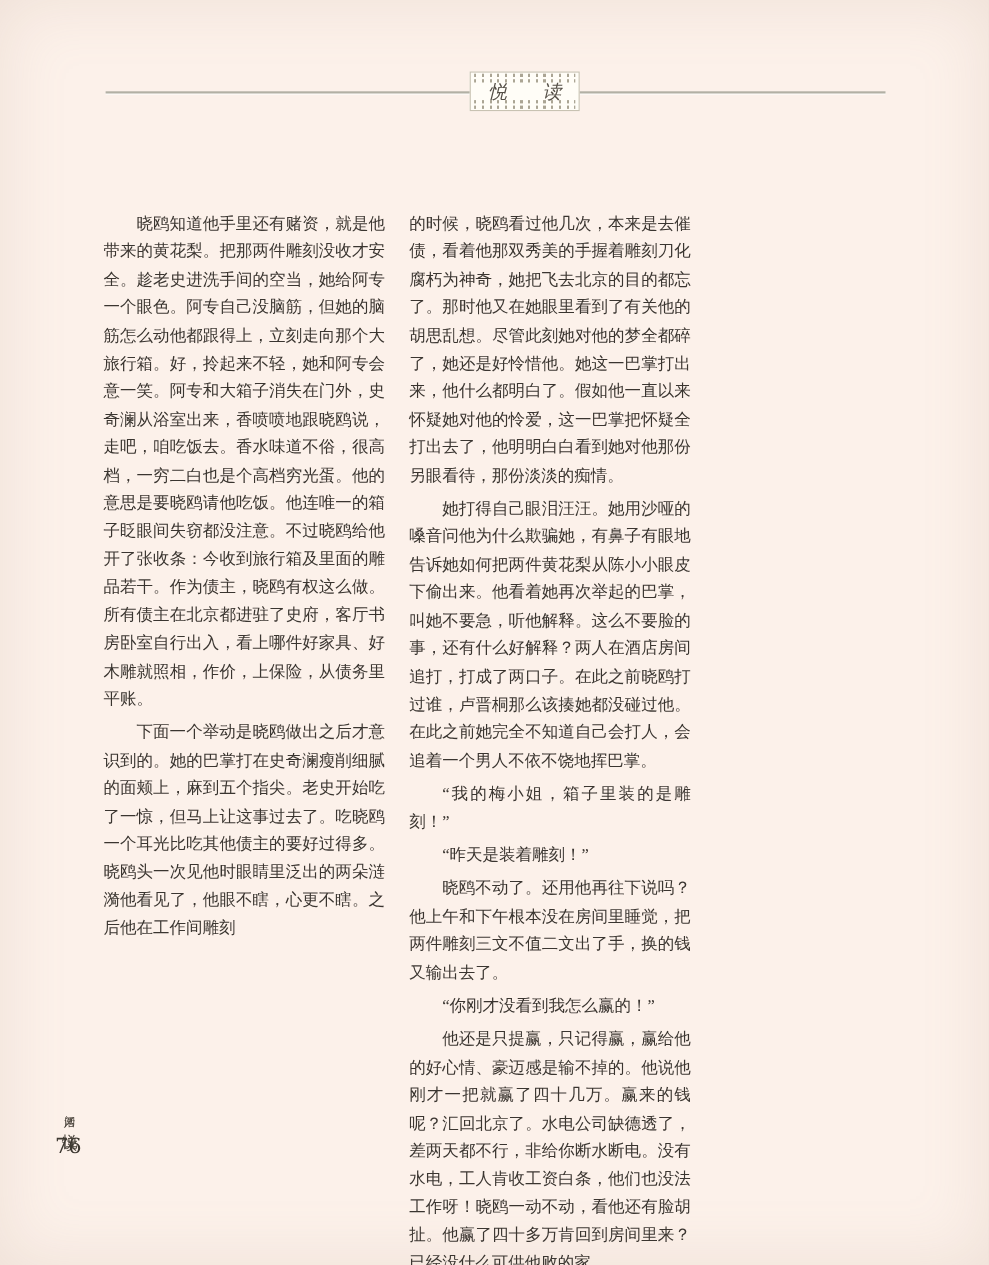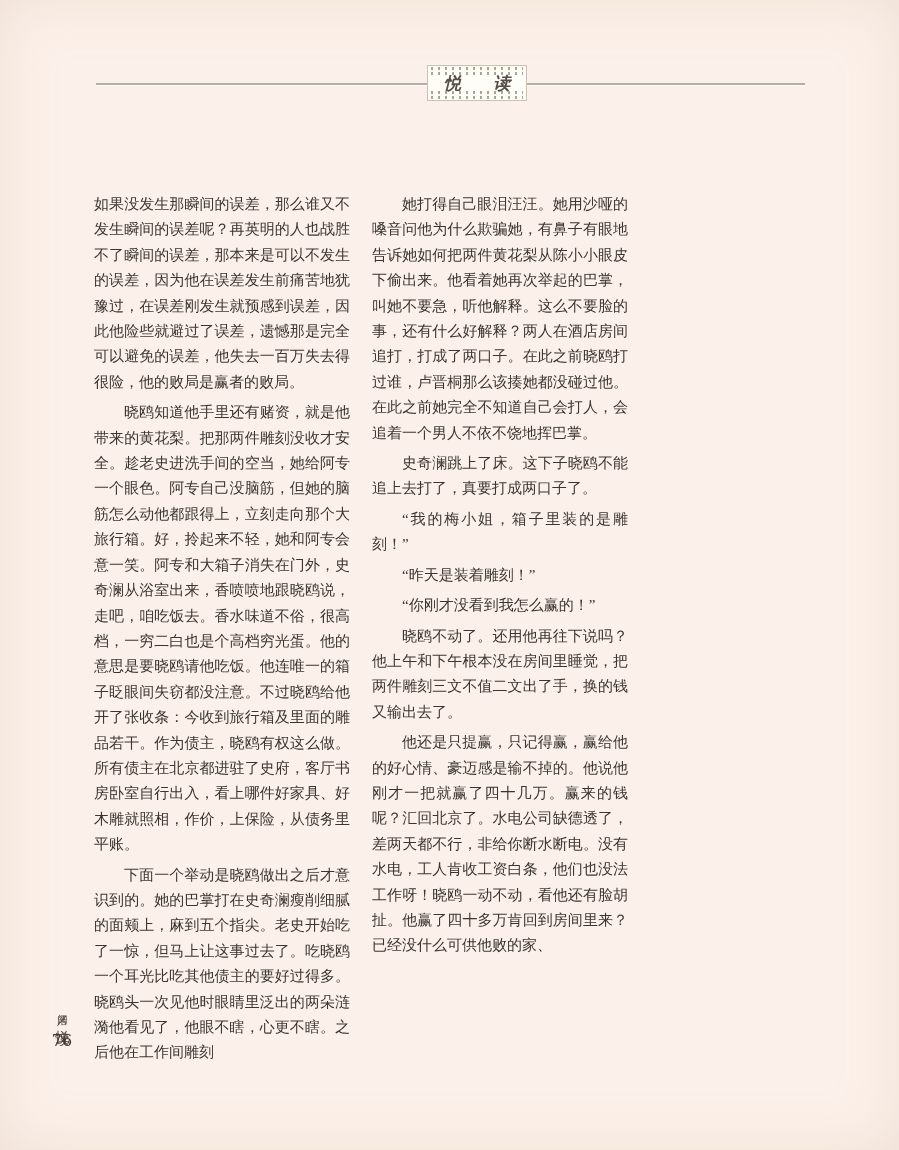--- a/index.html
+++ b/index.html
@@ -31,21 +31,20 @@
     background-image:repeating-linear-gradient(90deg,#aba594 0 2px,transparent 2px 7px);
   }
   .perf-t1{top:1px}.perf-t2{top:6px}.perf-b1{bottom:1px}.perf-b2{bottom:6px}
   .page-title{
     font-size:17px;
     font-style:italic;
     letter-spacing:14px;
     padding-left:14px; 
     color:#544e46;
     white-space:nowrap;
-    font-weight:bold;
   }
   
   .column{
     position:absolute;top:192px;width:256px;
     font-size:15px;line-height:25.4px;
     text-align:justify;
     color:#3a3530;
   }
   .column-left{left:94px;}
   .column-right{left:372px;}
@@ -60,21 +59,21 @@
   .folio-vertical{
     writing-mode:vertical-rl;
     text-orientation:upright;
     line-height:1;
   }
   .folio-series{font-size:10px;letter-spacing:1px;}
   .folio-separator{font-size:11px;text-orientation:mixed;}
   .folio-section{font-size:14px;letter-spacing:2px;}
   .folio-number{
     margin-top:8px;
-    font-size:16px;
+    font-size:19px;
     font-family:"DejaVu Serif","Liberation Serif",serif;
     color:#3d3831;
   }
 </style>
 </head>
 <body>
 
 <div class="page">
 
   <div class="header-rule"></div>
@@ -82,31 +81,30 @@
   <div class="title-box">
     <div class="perf perf-t1"></div>
     <div class="perf perf-t2"></div>
     <div class="page-title">悦 读</div>
     <div class="perf perf-b2"></div>
     <div class="perf perf-b1"></div>
   </div>
 
   <main>
     <section class="column column-left">
-        <p class="para no-indent">如果没发生那瞬间的误差，那么谁又不发生瞬间的误差呢？再英明的人也战胜不了瞬间的误差，那本来是可以不发生的误差，因为他在误差发生前痛苦地犹豫过，在误差刚发生就预感到误差，因此他险些就避过了误差，遗憾那是完全可以避免的误差，他失去一百万失去得很险，他的败局是赢者的败局。</p>
         <p class="para">晓鸥知道他手里还有赌资，就是他带来的黄花梨。把那两件雕刻没收才安全。趁老史进洗手间的空当，她给阿专一个眼色。阿专自己没脑筋，但她的脑筋怎么动他都跟得上，立刻走向那个大旅行箱。好，拎起来不轻，她和阿专会意一笑。阿专和大箱子消失在门外，史奇澜从浴室出来，香喷喷地跟晓鸥说，走吧，咱吃饭去。香水味道不俗，很高档，一穷二白也是个高档穷光蛋。他的意思是要晓鸥请他吃饭。他连唯一的箱子眨眼间失窃都没注意。不过晓鸥给他开了张收条：今收到旅行箱及里面的雕品若干。作为债主，晓鸥有权这么做。所有债主在北京都进驻了史府，客厅书房卧室自行出入，看上哪件好家具、好木雕就照相，作价，上保险，从债务里平账。</p>
         <p class="para">下面一个举动是晓鸥做出之后才意识到的。她的巴掌打在史奇澜瘦削细腻的面颊上，麻到五个指尖。老史开始吃了一惊，但马上让这事过去了。吃晓鸥一个耳光比吃其他债主的要好过得多。晓鸥头一次见他时眼睛里泛出的两朵涟漪他看见了，他眼不瞎，心更不瞎。之后他在工作间雕刻</p>
       </section>
     <section class="column column-right">
+        <p class="para no-indent">的时候，晓鸥看过他几次，本来是去催债，看着他那双秀美的手握着雕刻刀化腐朽为神奇，她把飞去北京的目的都忘了。那时他又在她眼里看到了有关他的胡思乱想。尽管此刻她对他的梦全都碎了，她还是好怜惜他。她这一巴掌打出来，他什么都明白了。假如他一直以来怀疑她对他的怜爱，这一巴掌把怀疑全打出去了，他明明白白看到她对他那份另眼看待，那份淡淡的痴情。</p>
         <p class="para">她打得自己眼泪汪汪。她用沙哑的嗓音问他为什么欺骗她，有鼻子有眼地告诉她如何把两件黄花梨从陈小小眼皮下偷出来。他看着她再次举起的巴掌，叫她不要急，听他解释。这么不要脸的事，还有什么好解释？两人在酒店房间追打，打成了两口子。在此之前晓鸥打过谁，卢晋桐那么该揍她都没碰过他。在此之前她完全不知道自己会打人，会追着一个男人不依不饶地挥巴掌。</p>
-        <p class="para">史奇澜跳上了床。这下子晓鸥不能追上去打了，真要打成两口子了。</p>
         <p class="para">“我的梅小姐，箱子里装的是雕刻！”</p>
         <p class="para">“昨天是装着雕刻！”</p>
+        <p class="para">晓鸥不动了。还用他再往下说吗？他上午和下午根本没在房间里睡觉，把两件雕刻三文不值二文出了手，换的钱又输出去了。</p>
         <p class="para">“你刚才没看到我怎么赢的！”</p>
-        <p class="para">晓鸥不动了。还用他再往下说吗？他上午和下午根本没在房间里睡觉，把两件雕刻三文不值二文出了手，换的钱又输出去了。</p>
         <p class="para">他还是只提赢，只记得赢，赢给他的好心情、豪迈感是输不掉的。他说他刚才一把就赢了四十几万。赢来的钱呢？汇回北京了。水电公司缺德透了，差两天都不行，非给你断水断电。没有水电，工人肯收工资白条，他们也没法工作呀！晓鸥一动不动，看他还有脸胡扯。他赢了四十多万肯回到房间里来？已经没什么可供他败的家、</p>
       </section>
   </main>
 
   <aside class="folio">
     <div class="folio-vertical">
       <span class="folio-series">阅活</span><span class="folio-separator">／</span><span class="folio-section">悦读</span>
     </div>
     <div class="folio-number">76</div>
   </aside>

